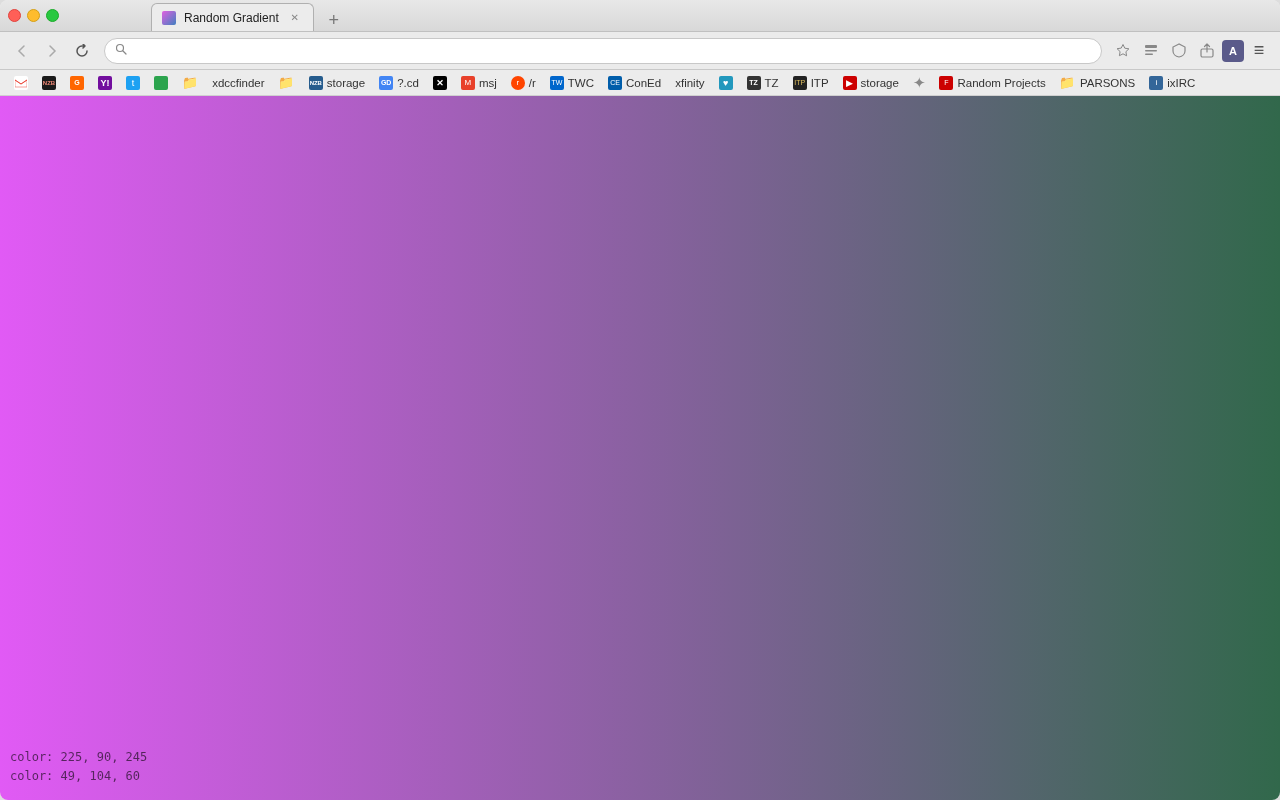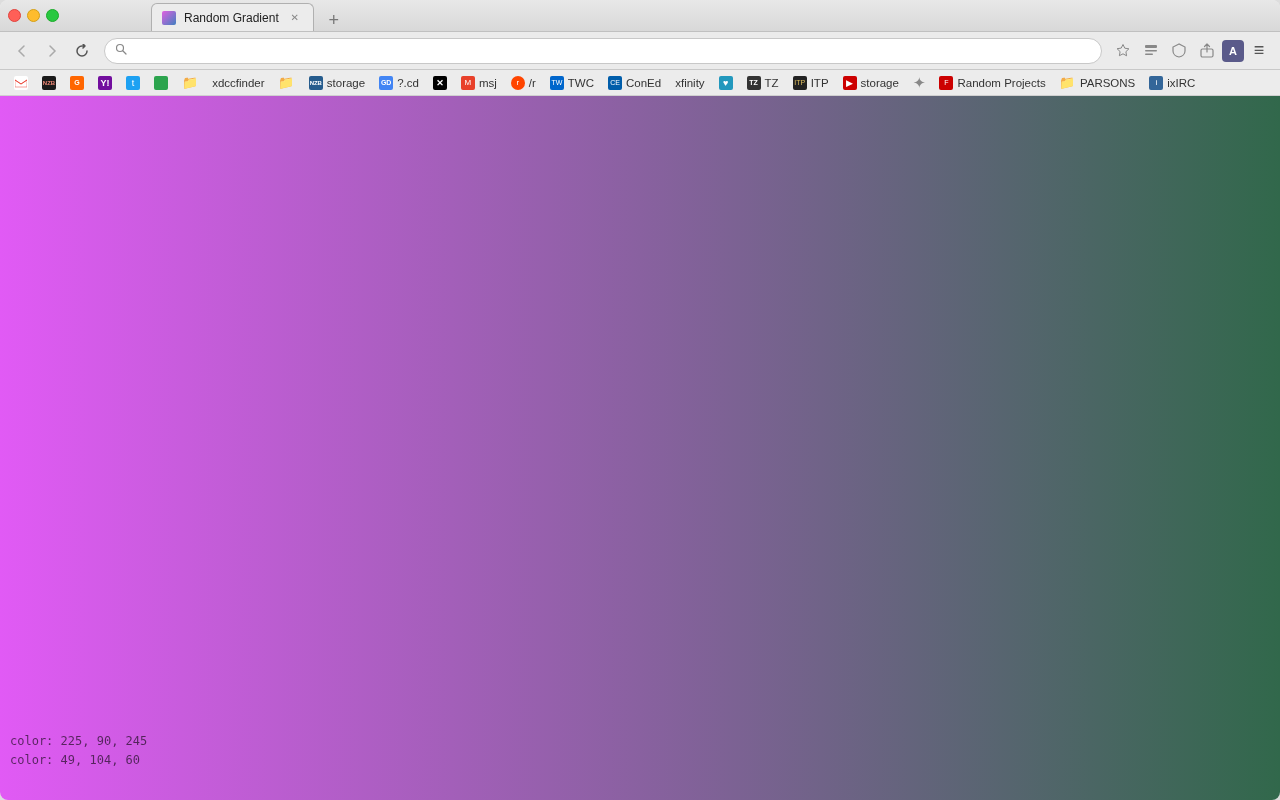--- a/index.html
+++ b/index.html
@@ -234,21 +234,21 @@
     
     .browser-content {
       flex: 1;
       background: linear-gradient(to right, rgb(225, 90, 245), rgb(49, 104, 75));
       position: relative;
       overflow: hidden;
     }
 
     .color-info {
       position: absolute;
-      bottom: 30px;
+      bottom: 14px;
       left: 10px;
       font-family: monospace;
       font-size: 12px;
       color: rgba(0,0,0,0.6);
       line-height: 1.6;
     }
 
     
     .toolbar-right-icons {
       display: flex;

